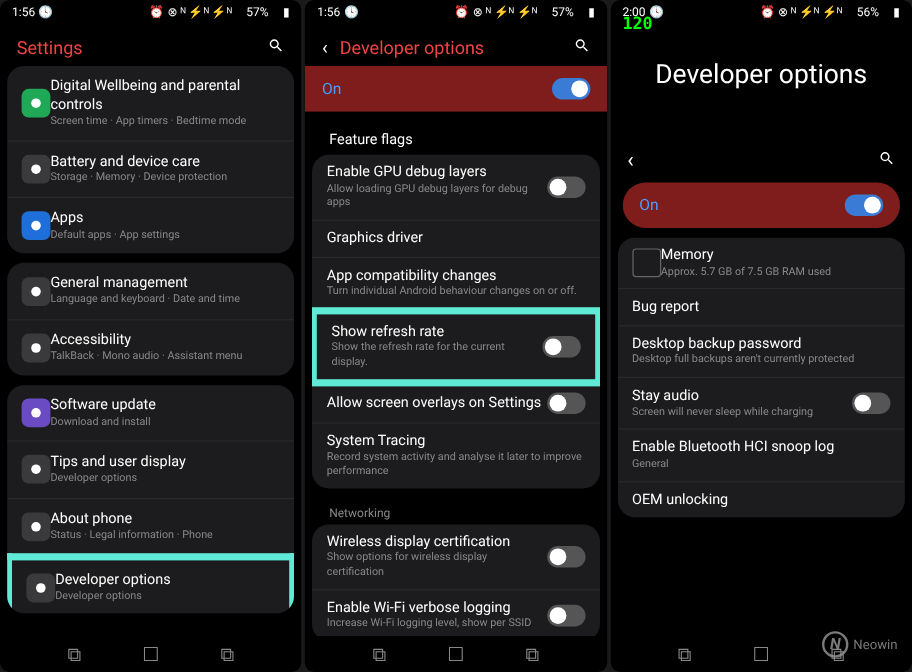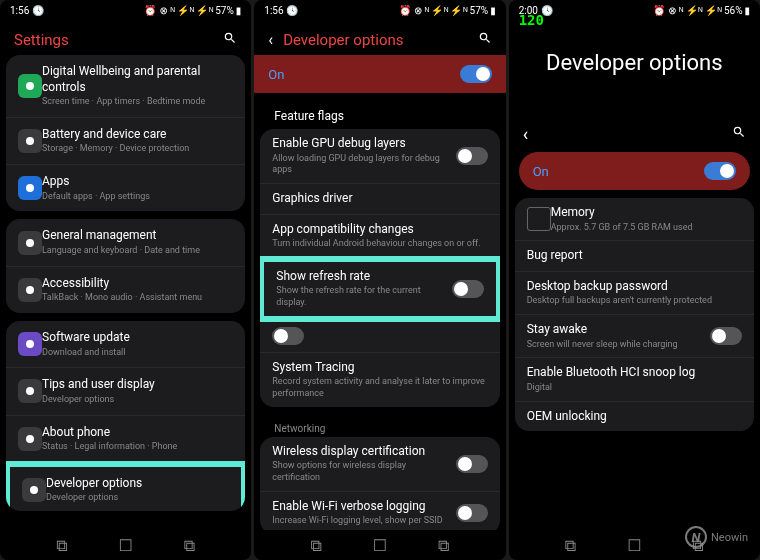--- a/index.html
+++ b/index.html
@@ -1,20 +1,20 @@
 <!DOCTYPE html>
 <html><head>
 <meta charset="utf-8">
 <style>
 *{margin:0;padding:0;box-sizing:border-box;font-family:-apple-system,BlinkMacSystemFont,"Segoe UI",Roboto,sans-serif}
 body{background:#1a1a1a;width:760px;height:560px;display:flex;gap:3px;overflow:hidden;position:relative}
 .phone{flex:1;background:#000;display:flex;flex-direction:column;border-radius:8px;overflow:hidden;position:relative}
 .status-bar{height:20px;display:flex;justify-content:space-between;align-items:center;padding:0 10px;font-size:10px;color:#fff}
 .status-left{display:flex;gap:3px;align-items:center}
-.status-right{display:flex;gap:2px;align-items:center}
+.status-right{display:flex;gap:12px;align-items:center}
 .header{padding:10px 14px 6px;display:flex;align-items:center;gap:10px}
 .header-title{color:#ef4444;font-size:15px;flex:1}
 .back-btn{color:#fff;font-size:16px}
 .search-btn{color:#fff}
 .content{flex:1;overflow:hidden;padding:0 6px}
 .card{background:#1c1c1e;border-radius:14px;margin-bottom:8px;overflow:hidden}
 .row{display:flex;align-items:center;padding:9px 12px;border-bottom:1px solid #2a2a2c}
 .row:last-child{border-bottom:none}
 .row-small{padding:7px 12px}
 .icon-wrap{width:24px;height:24px;border-radius:6px;display:flex;align-items:center;justify-content:center;flex-shrink:0}
@@ -224,20 +224,23 @@
           </div>
         </div>
         <div class="row row-small highlight-red">
           <div class="row-text">
             <div class="row-title">Show refresh rate</div>
             <div class="row-sub">Show the refresh rate for the current display.</div>
           </div>
           <div class="toggle"></div>
         </div>
         <div class="row row-small">
+          <div class="row-text">
+            <div class="row-title">Allow screen overlays on Settings</div>
+          </div>
           <div class="toggle"></div>
         </div>
         <div class="row row-small">
           <div class="row-text">
             <div class="row-title">System Tracing</div>
             <div class="row-sub">Record system activity and analyse it later to improve performance</div>
           </div>
         </div>
       </div>
       <div class="section-header-small">Networking</div>
@@ -306,29 +309,29 @@
           </div>
         </div>
         <div class="row row-small">
           <div class="row-text">
             <div class="row-title">Desktop backup password</div>
             <div class="row-sub">Desktop full backups aren't currently protected</div>
           </div>
         </div>
         <div class="row row-small">
           <div class="row-text">
-            <div class="row-title">Stay awake</div>
+            <div class="row-title">Stay audio</div>
             <div class="row-sub">Screen will never sleep while charging</div>
           </div>
           <div class="toggle"></div>
         </div>
         <div class="row row-small">
           <div class="row-text">
             <div class="row-title">Enable Bluetooth HCI snoop log</div>
-            <div class="row-sub">Digital</div>
+            <div class="row-sub">General</div>
           </div>
         </div>
         <div class="row row-small">
           <div class="row-text">
             <div class="row-title">OEM unlocking</div>
           </div>
         </div>
       </div>
     </div>
   <div class="nav-bar">

